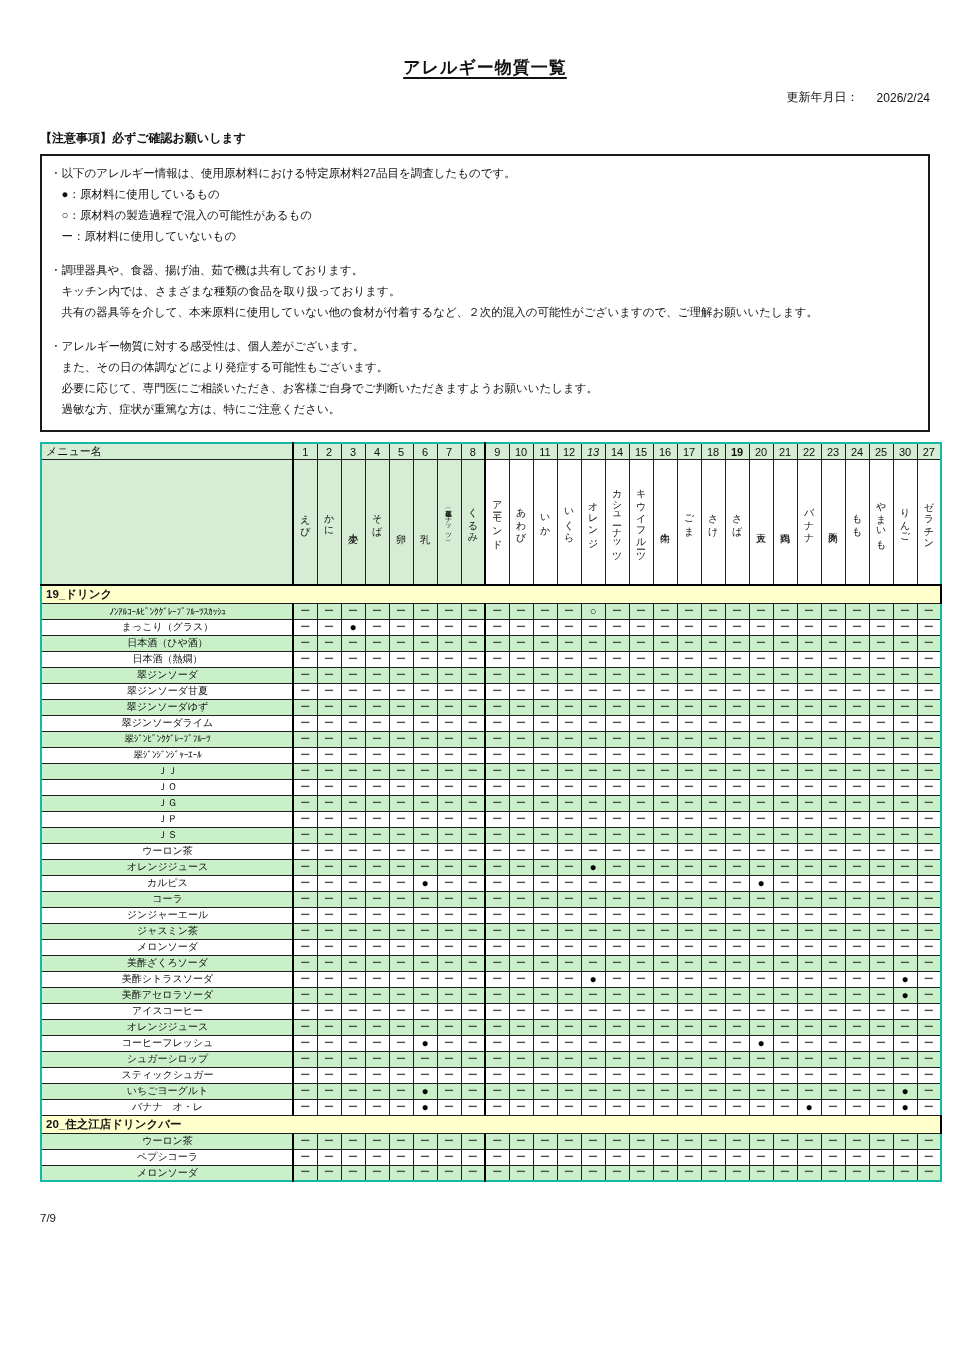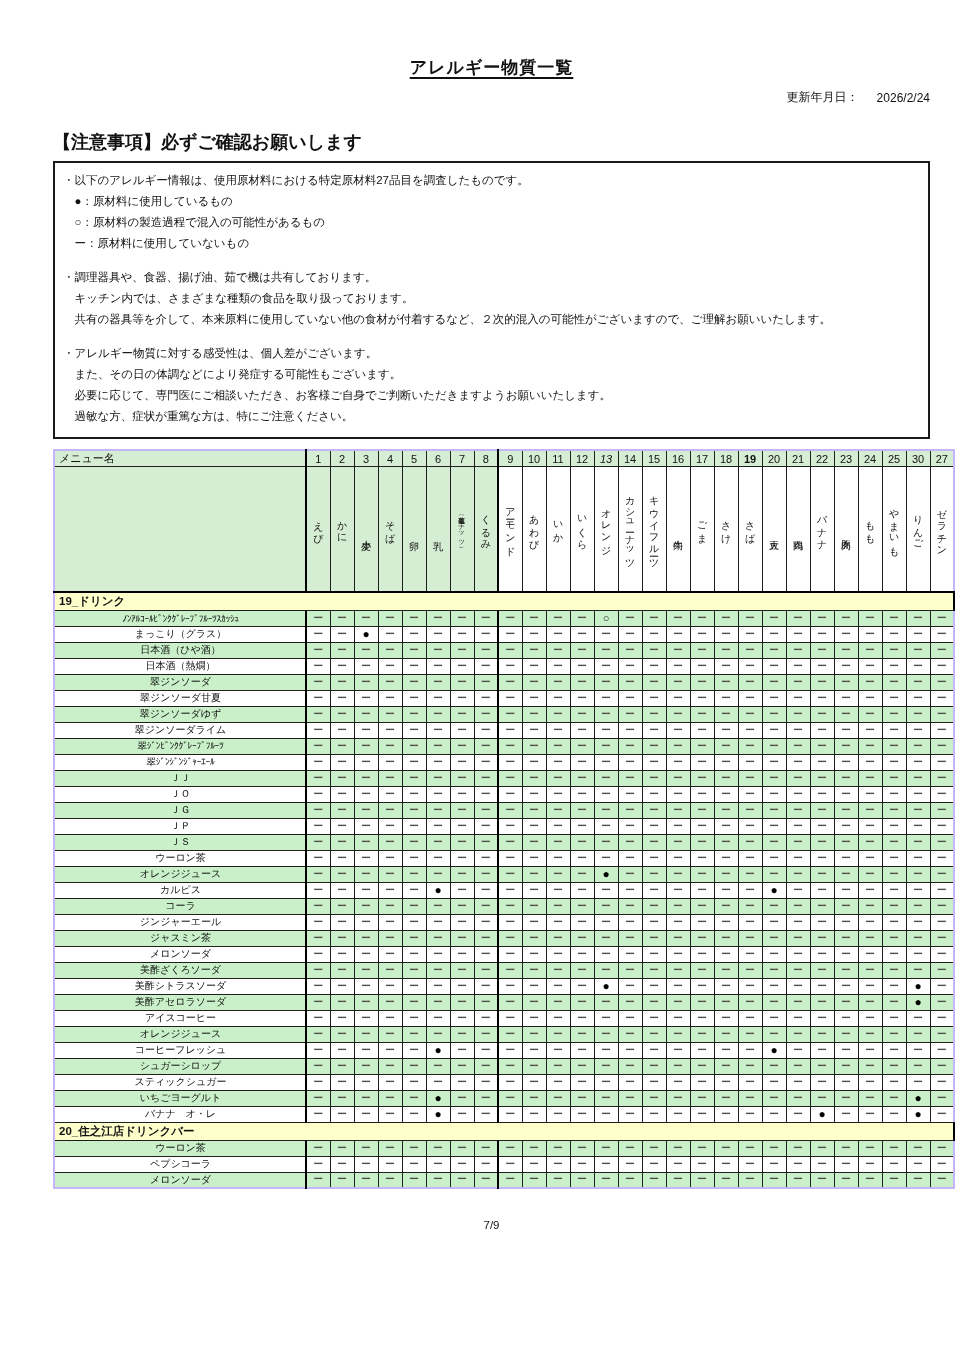--- a/index.html
+++ b/index.html
@@ -8,41 +8,41 @@
     --section-yellow:#ffffcc;
     --grid:#1f1f1f;
     --dash:#4f4f4f;
   }
   *{box-sizing:border-box;}
   html,body{margin:0;padding:0;}
   body{
     width:960px;height:1358px;overflow:hidden;background:#ffffff;
     font-family:"Liberation Sans","DejaVu Sans",sans-serif;color:#111;
   }
-  .page{padding:56px 30px 0 25px;margin-left:28px;}
+  .page{padding:56px 30px 0 40px;}
 
   .doc-title{
     text-align:center;font-size:17px;font-weight:bold;letter-spacing:1px;
     text-decoration:underline;text-underline-offset:4px;text-decoration-thickness:1.5px;
   }
   .date-row{
     margin-top:10px;display:flex;justify-content:flex-end;align-items:center;
     gap:18px;font-size:12px;
   }
-  .notice-heading{margin-top:24px;font-size:18px;font-weight:bold;}
+  .notice-heading{margin-top:24px;font-size:12px;font-weight:bold;}
   .notice-box{
     margin-top:7px;border:2px solid #1a1a1a;padding:7px 12px 10px 8px;
     font-size:11.5px;line-height:21px;
   }
   .notice-box p{margin:0 0 13px 0;}
   .notice-box p:last-child{margin-bottom:0;}
 
   table.grid-table{
     margin-top:10px;border-collapse:collapse;table-layout:fixed;width:900px;
-    border:2px solid #c4b5fd;
+    border:2px solid #14b8a6;
   }
   .grid-table th,.grid-table td{
     border:1px solid var(--grid);padding:0;overflow:hidden;white-space:nowrap;
   }
   .num-row th{
     height:16px;background:var(--header-green);font-size:11px;font-weight:normal;
     text-align:center;
   }
   .num-row th.menu-col{
     text-align:left;padding-left:4px;font-size:11px;
@@ -64,21 +64,21 @@
     padding:1px 0 1px 4px;height:15px;text-align:left;
   }
   tr.data-row td{height:16px;text-align:center;font-size:10px;background:#fff;}
   tr.data-row.green td{background:var(--row-green);}
   td.menu-name{text-align:left;padding:0 2px 0 3px;font-size:11px;}
   td.menu-name.small-name{font-size:9.5px;letter-spacing:-0.3px;}
   .sym-dash{color:var(--dash);font-weight:bold;font-size:9.5px;}
   .sym-filled{color:#000;font-size:12px;line-height:1;}
   .sym-open{color:#222;font-size:11px;font-weight:bold;line-height:1;}
 
-  .page-number{margin-top:30px;text-align:center;font-size:11.5px;}
+  .page-number{margin-top:30px;font-size:11.5px;}
 </style>
 </head>
 <body>
 
 <div class="page">
 
   <div class="doc-title">アレルギー物質一覧</div>
 
   <div class="date-row">
     <span>更新年月日：</span>

